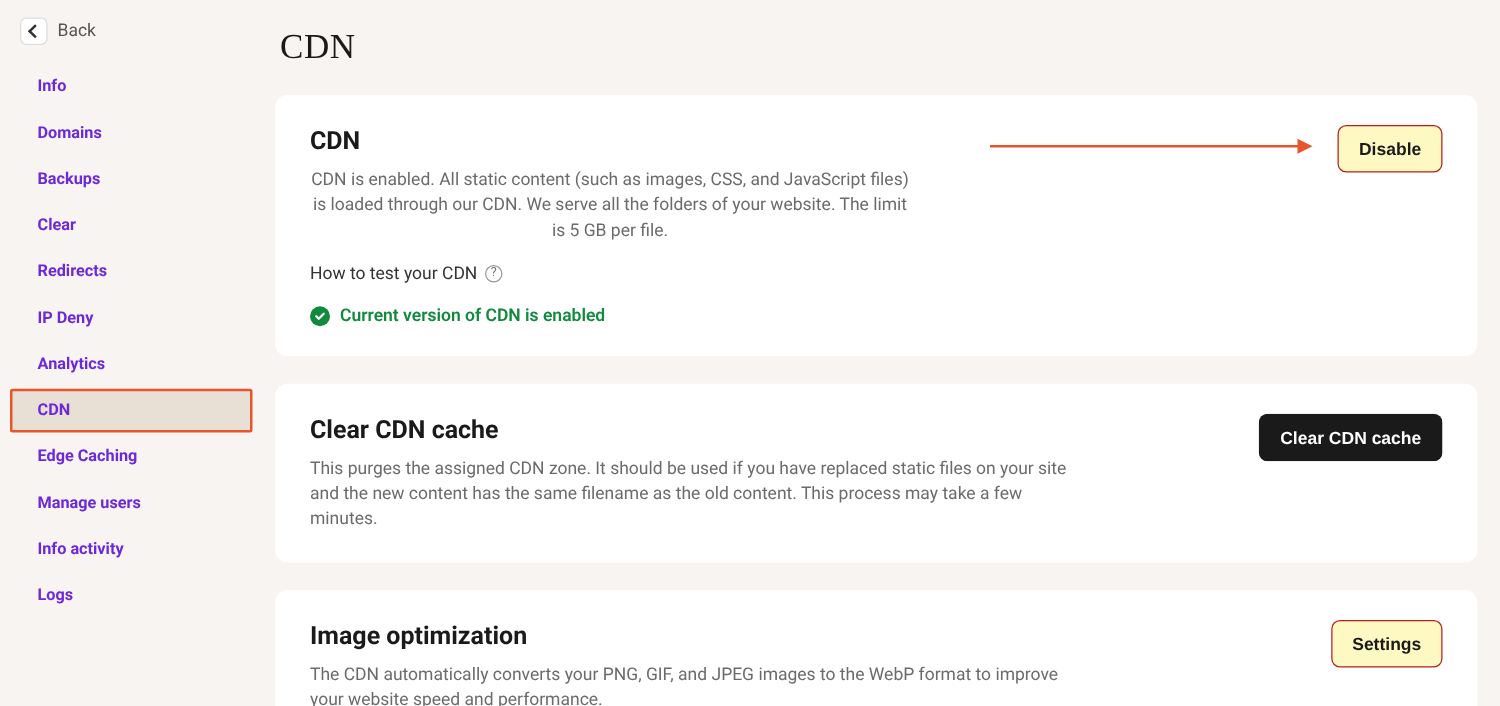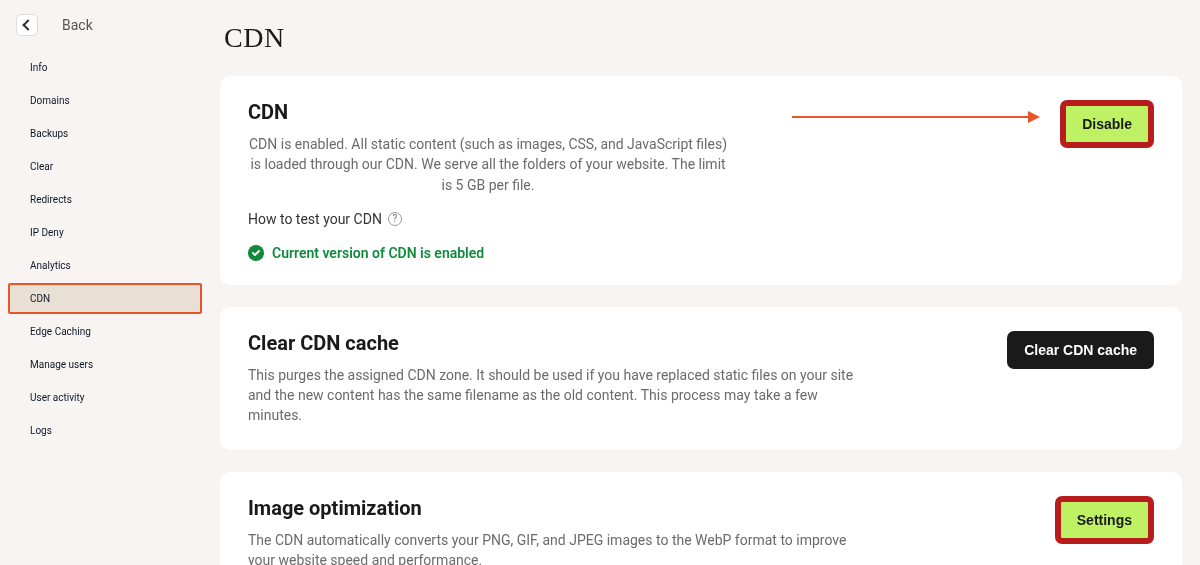--- a/index.html
+++ b/index.html
@@ -13,21 +13,21 @@
     }
     .layout { display: flex; width: 100%; height: 100%; }
     .sidebar {
       width: 210px;
       flex-shrink: 0;
       padding: 14px 0 0 0;
     }
     .back-row {
       display: flex;
       align-items: center;
-      gap: 24px;
+      gap: 8px;
       padding: 0 0 16px 16px;
       font-size: 14px;
       color: #555;
       cursor: pointer;
     }
     .back-icon-box {
       width: 22px; height: 22px;
       border: 1px solid #ddd;
       border-radius: 5px;
       background: #fff;
@@ -39,23 +39,23 @@
       display: inline-block;
       width: 8px; height: 8px;
       border-left: 2px solid #333;
       border-top: 2px solid #333;
       transform: rotate(-45deg);
       margin-left: 2px;
     }
     .nav-list { list-style: none; }
     .nav-item {
       padding: 8px 20px;
-      font-size: 10px;
-      font-weight: 400;
-      color: #0f172a;
+      font-size: 13px;
+      font-weight: 700;
+      color: #6d28d9;
       cursor: pointer;
       margin: 0 8px 2px 8px;
       border: 2px solid transparent;
       border-radius: 2px;
     }
     .nav-item + .nav-item { margin-top: 0; }
     .nav-item.active {
       background: #e8dfd5;
       border: 2px solid #e8552b;
       margin-left: 8px;
@@ -100,23 +100,23 @@
     .btn {
       font-size: 14px;
       font-weight: 600;
       border-radius: 7px;
       cursor: pointer;
       white-space: nowrap;
       border: 1px solid transparent;
       padding: 10px 16px;
     }
     .btn-outline {
-      background: #bef264;
+      background: #fef9c3;
       color: #1a1a1a;
-      border: 6px solid #b91c1c;
+      border: 1px solid #b91c1c;
     }
     .btn-dark {
       background: #1a1a1a;
       color: #fff;
     }
     .link-row {
       margin-top: 16px;
       font-size: 14px;
       color: #333;
       display: flex;
@@ -193,21 +193,21 @@
       <li class="nav-item">Info</li>
       <li class="nav-item">Domains</li>
       <li class="nav-item">Backups</li>
       <li class="nav-item">Clear</li>
       <li class="nav-item">Redirects</li>
       <li class="nav-item">IP Deny</li>
       <li class="nav-item">Analytics</li>
       <li class="nav-item active">CDN</li>
       <li class="nav-item">Edge Caching</li>
       <li class="nav-item">Manage users</li>
-      <li class="nav-item">User activity</li>
+      <li class="nav-item">Info activity</li>
       <li class="nav-item">Logs</li>
     </ul>
   </aside>
 
   <main class="main">
     <h1 class="page-title">CDN</h1>
 
     <section class="card">
       <div class="card-head">
         <div>

